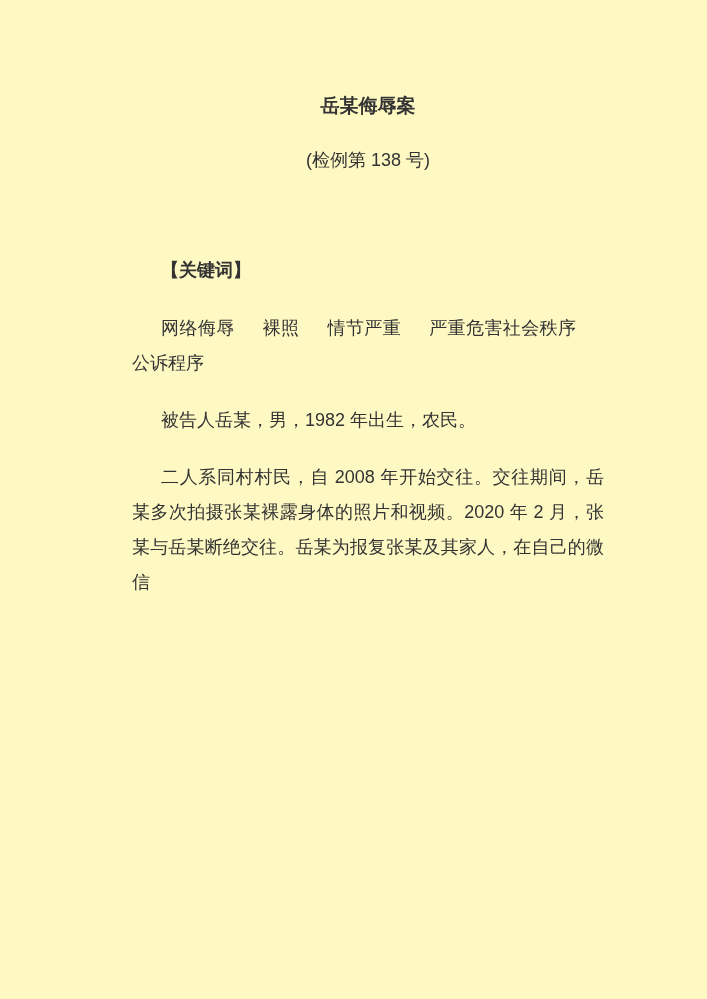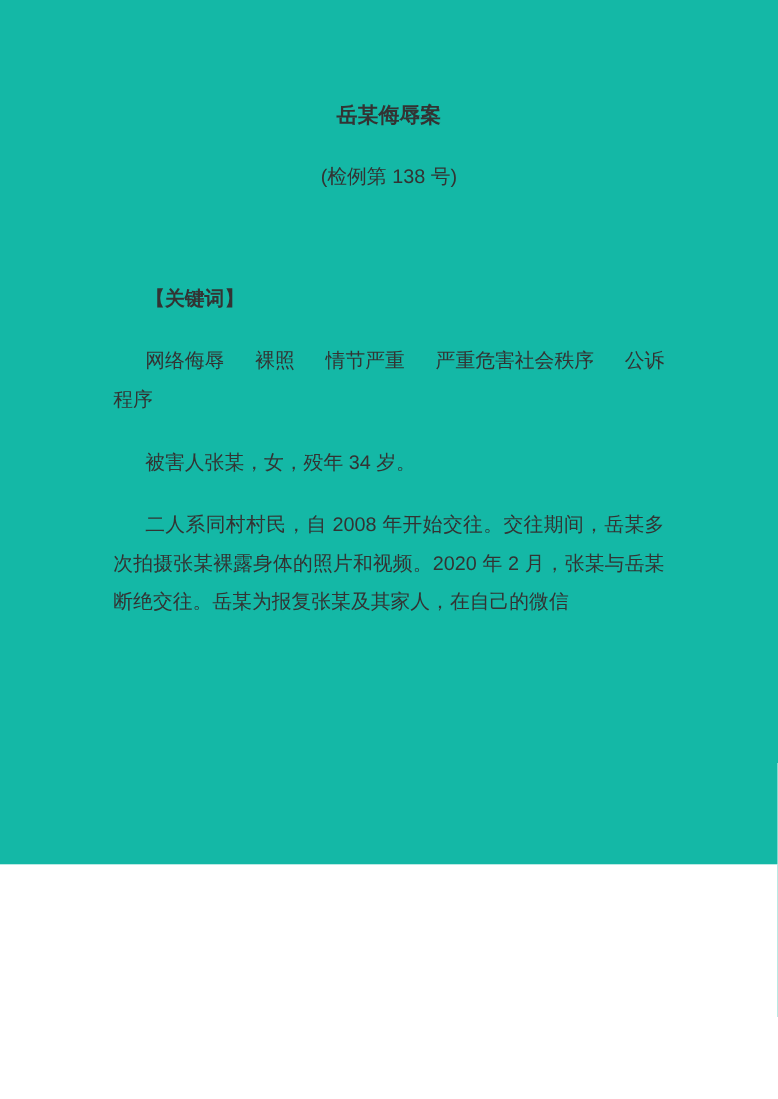--- a/index.html
+++ b/index.html
@@ -3,25 +3,26 @@
 <meta charset="utf-8">
 <style>
   html, body {
     margin: 0;
     padding: 0;
     background: #ffffff;
   }
   .doc-page {
     position: relative;
     width: 707px;
-    height: 786px;
-    background: #14b8a6;
+    height: 999px;
+    background: #fef9c3;
     overflow: hidden;
     box-sizing: border-box;
     font-family: "Liberation Sans", sans-serif;
+    padding-left: 29px;
   }
   .doc-content {
     box-sizing: border-box;
     padding: 88px 103px 0 103px;
     color: #333333;
     font-size: 18px;
     line-height: 35px;
     text-align: justify;
   }
   .doc-title {
@@ -36,20 +37,21 @@
     line-height: 35px;
     margin: 16px 0 76px 0;
   }
   .sec-heading {
     font-size: 18px;
     font-weight: 700;
     text-align: left;
     text-indent: 29px;
     line-height: 35px;
     margin: 0 0 22px 0;
+    font-family: Liberation Mono, monospace;
   }
   .para {
     text-indent: 29px;
     margin: 1px 0 22px 0;
   }
   .keywords-line .keyword:not(:last-child) {
     margin-right: 28px;
   }
 </style>
 </head>
@@ -62,19 +64,19 @@
 
     <p class="doc-subtitle">(检例第 138 号)</p>
 
     <h2 class="sec-heading">【关键词】</h2>
 
     <p class="para keywords-line"><span class="keyword">网络侮辱</span><span class="keyword">裸照</span><span class="keyword">情节严重</span><span class="keyword">严重危害社会秩序</span><span class="keyword">公诉程序</span></p>
 
 
 
 
+    <p class="para">被告人岳某，男，1982 年出生，农民。</p>
 
-    <p class="para">被害人张某，女，殁年 34 岁。</p>
 
     <p class="para">二人系同村村民，自 2008 年开始交往。交往期间，岳某多次拍摄张某裸露身体的照片和视频。2020 年 2 月，张某与岳某断绝交往。岳某为报复张某及其家人，在自己的微信</p>
 
   </div>
 </div>
 
 </body></html>

